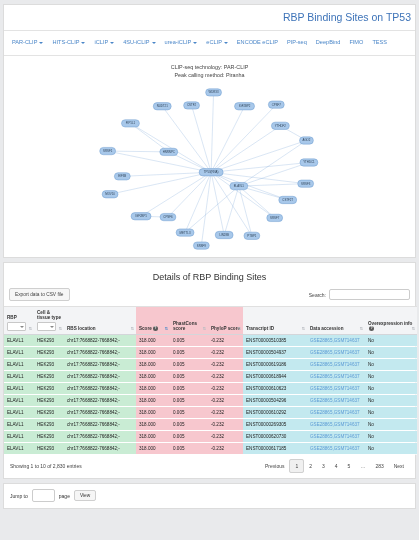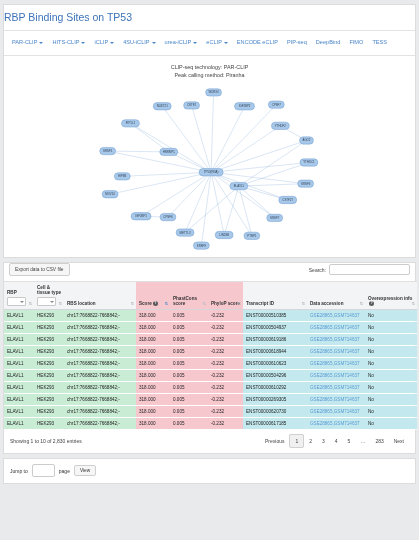--- a/index.html
+++ b/index.html
@@ -9,21 +9,21 @@
     font-family:"Liberation Sans", sans-serif;
     font-size:6px;color:#333;
   }
   .page{width:419px;height:540px;position:relative;background:#e9eaec;}
   .panel{
     background:#ffffff;border:1px solid #dcdcdc;
     margin:4px 3px 0 3px;
   }
   
   .titlebar{
-    text-align:left;padding:6px 4px 7px 0;
+    text-align:right;padding:6px 4px 7px 0;
     border-bottom:1px solid #e3e3e3;
   }
   .titlebar .t{font-size:10.5px;color:#3d73b8;font-weight:400;}
   
   .navbar{padding:4px 4px 5px 4px;border-bottom:1px solid #e3e3e3;}
   .navrow{display:block;line-height:13px;}
   .navitem{
     display:inline-block;color:#4a86c8;font-size:5.6px;
     padding:1px 5px 1px 4px;white-space:nowrap;cursor:pointer;
   }
@@ -272,20 +272,21 @@
             <g class="node">
               <rect x="150.25" y="197.5" width="19.5" height="9" rx="4.5" ry="4.5"></rect>
               <text x="160" y="202.3">SRSF9</text>
             </g>
           </g>
         </svg>
     </div>
   </div>
 
   <div class="panel">
+    <div class="det-title">Details of RBP Binding Sites</div>
 
     <div class="toolrow">
       <button class="csvbtn">Export data to CSV file</button>
       <div class="searchbox">
         <span class="lbl">Search:</span>
         <input type="text" placeholder="" style="">
       </div>
     </div>
 
     <table>

